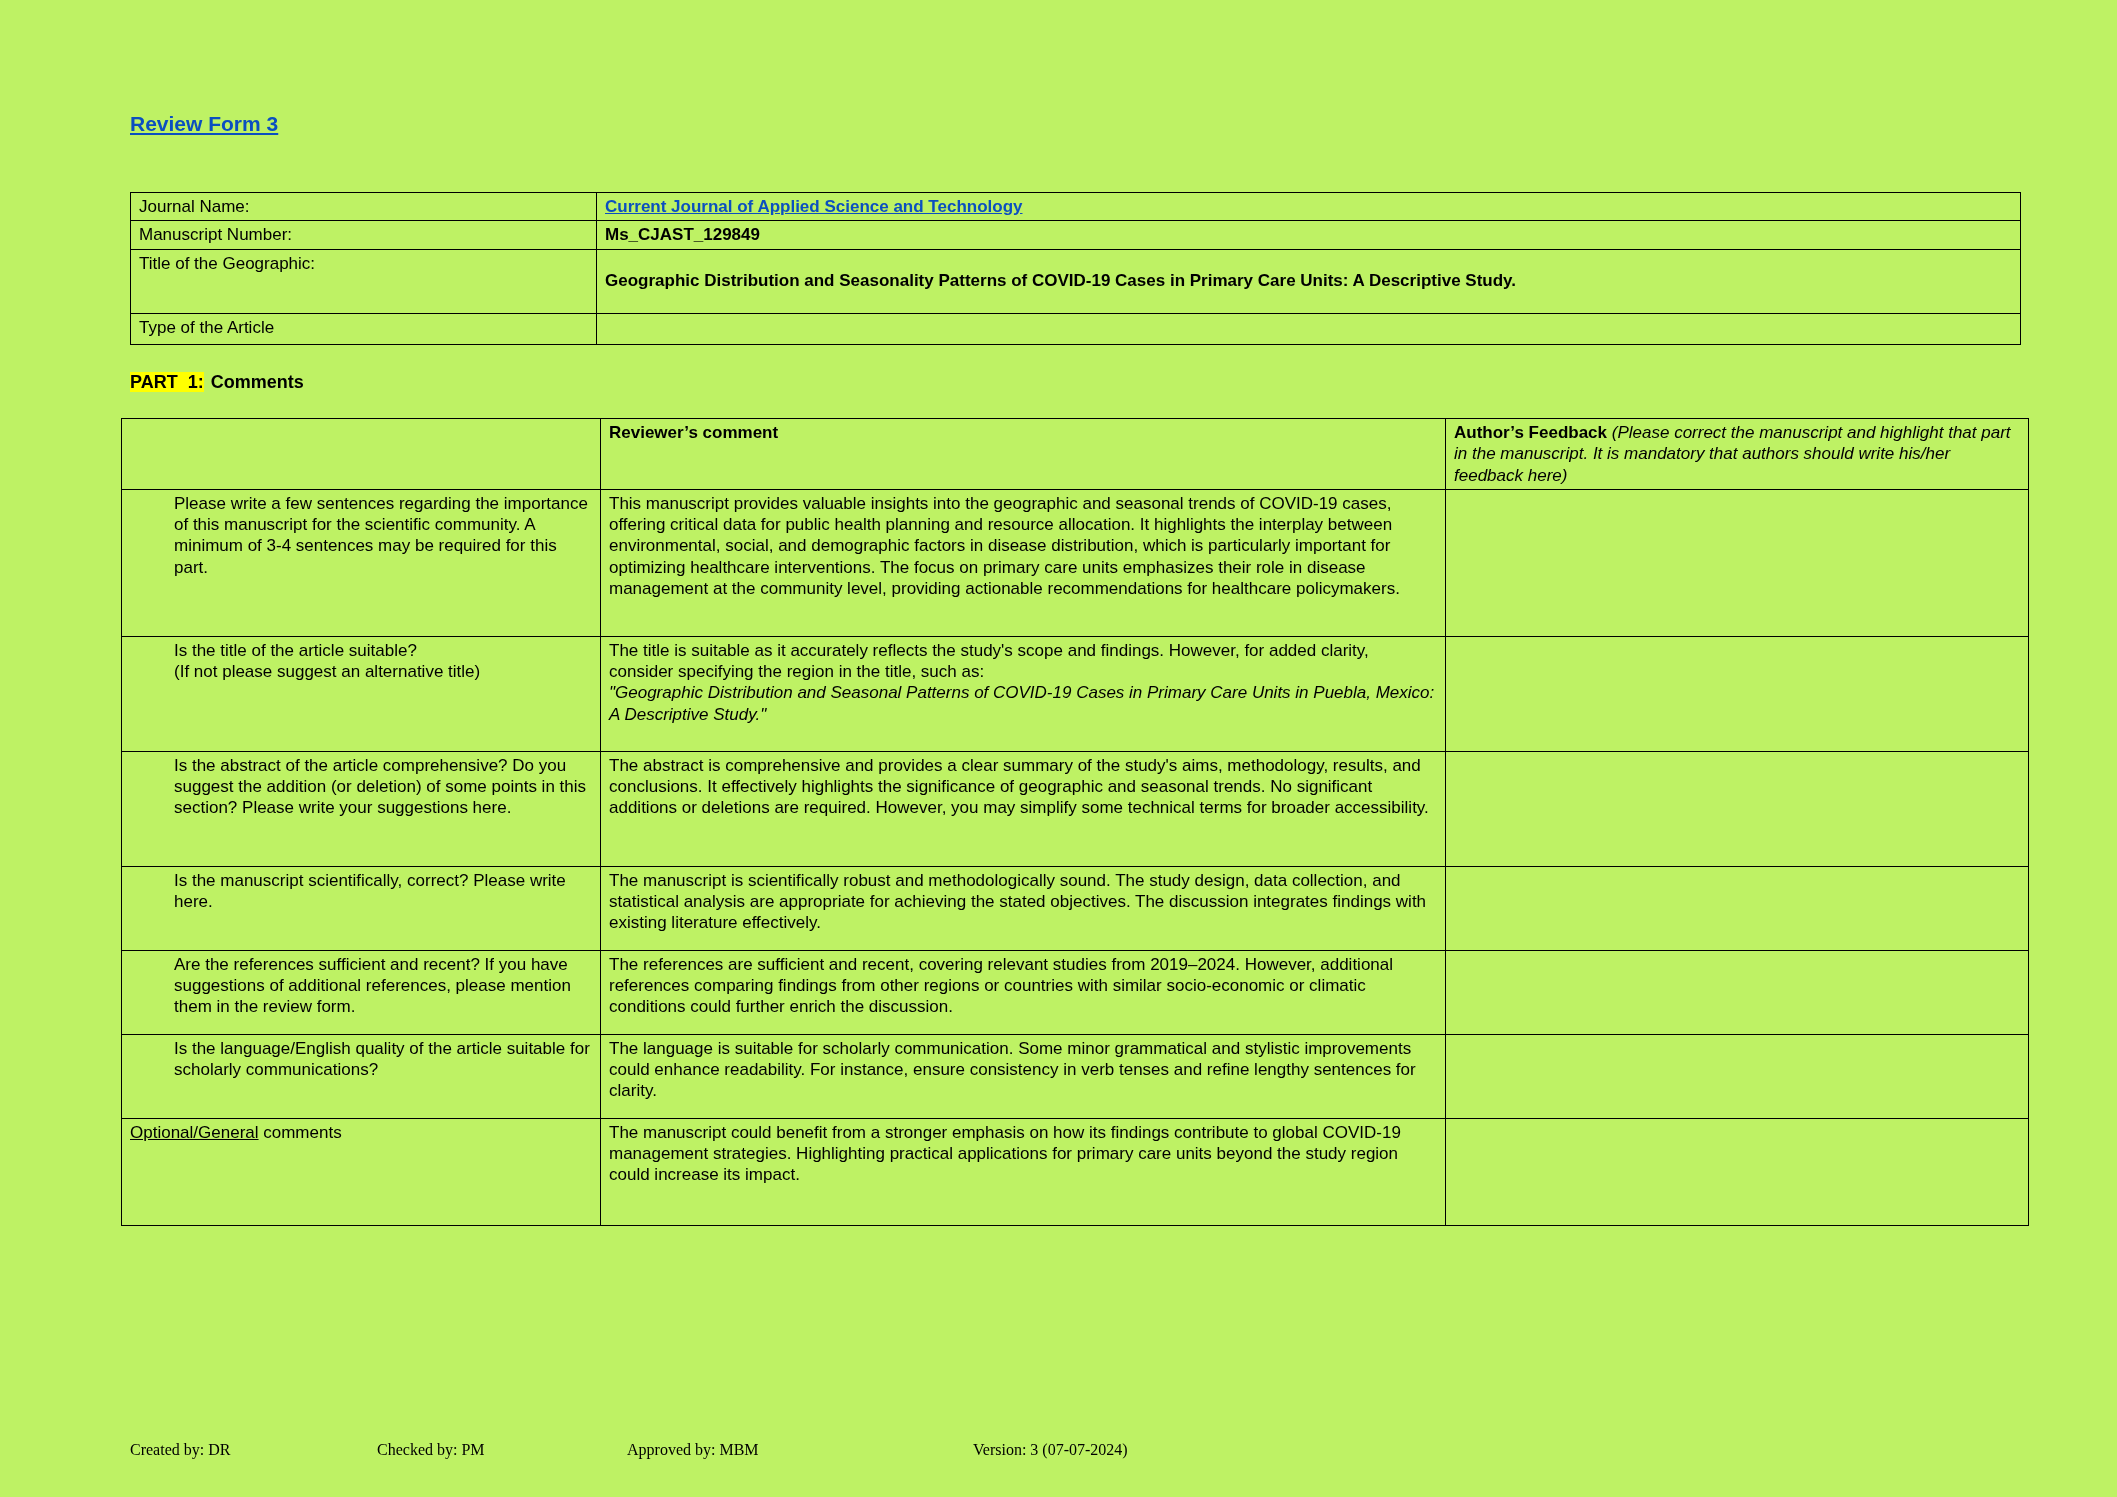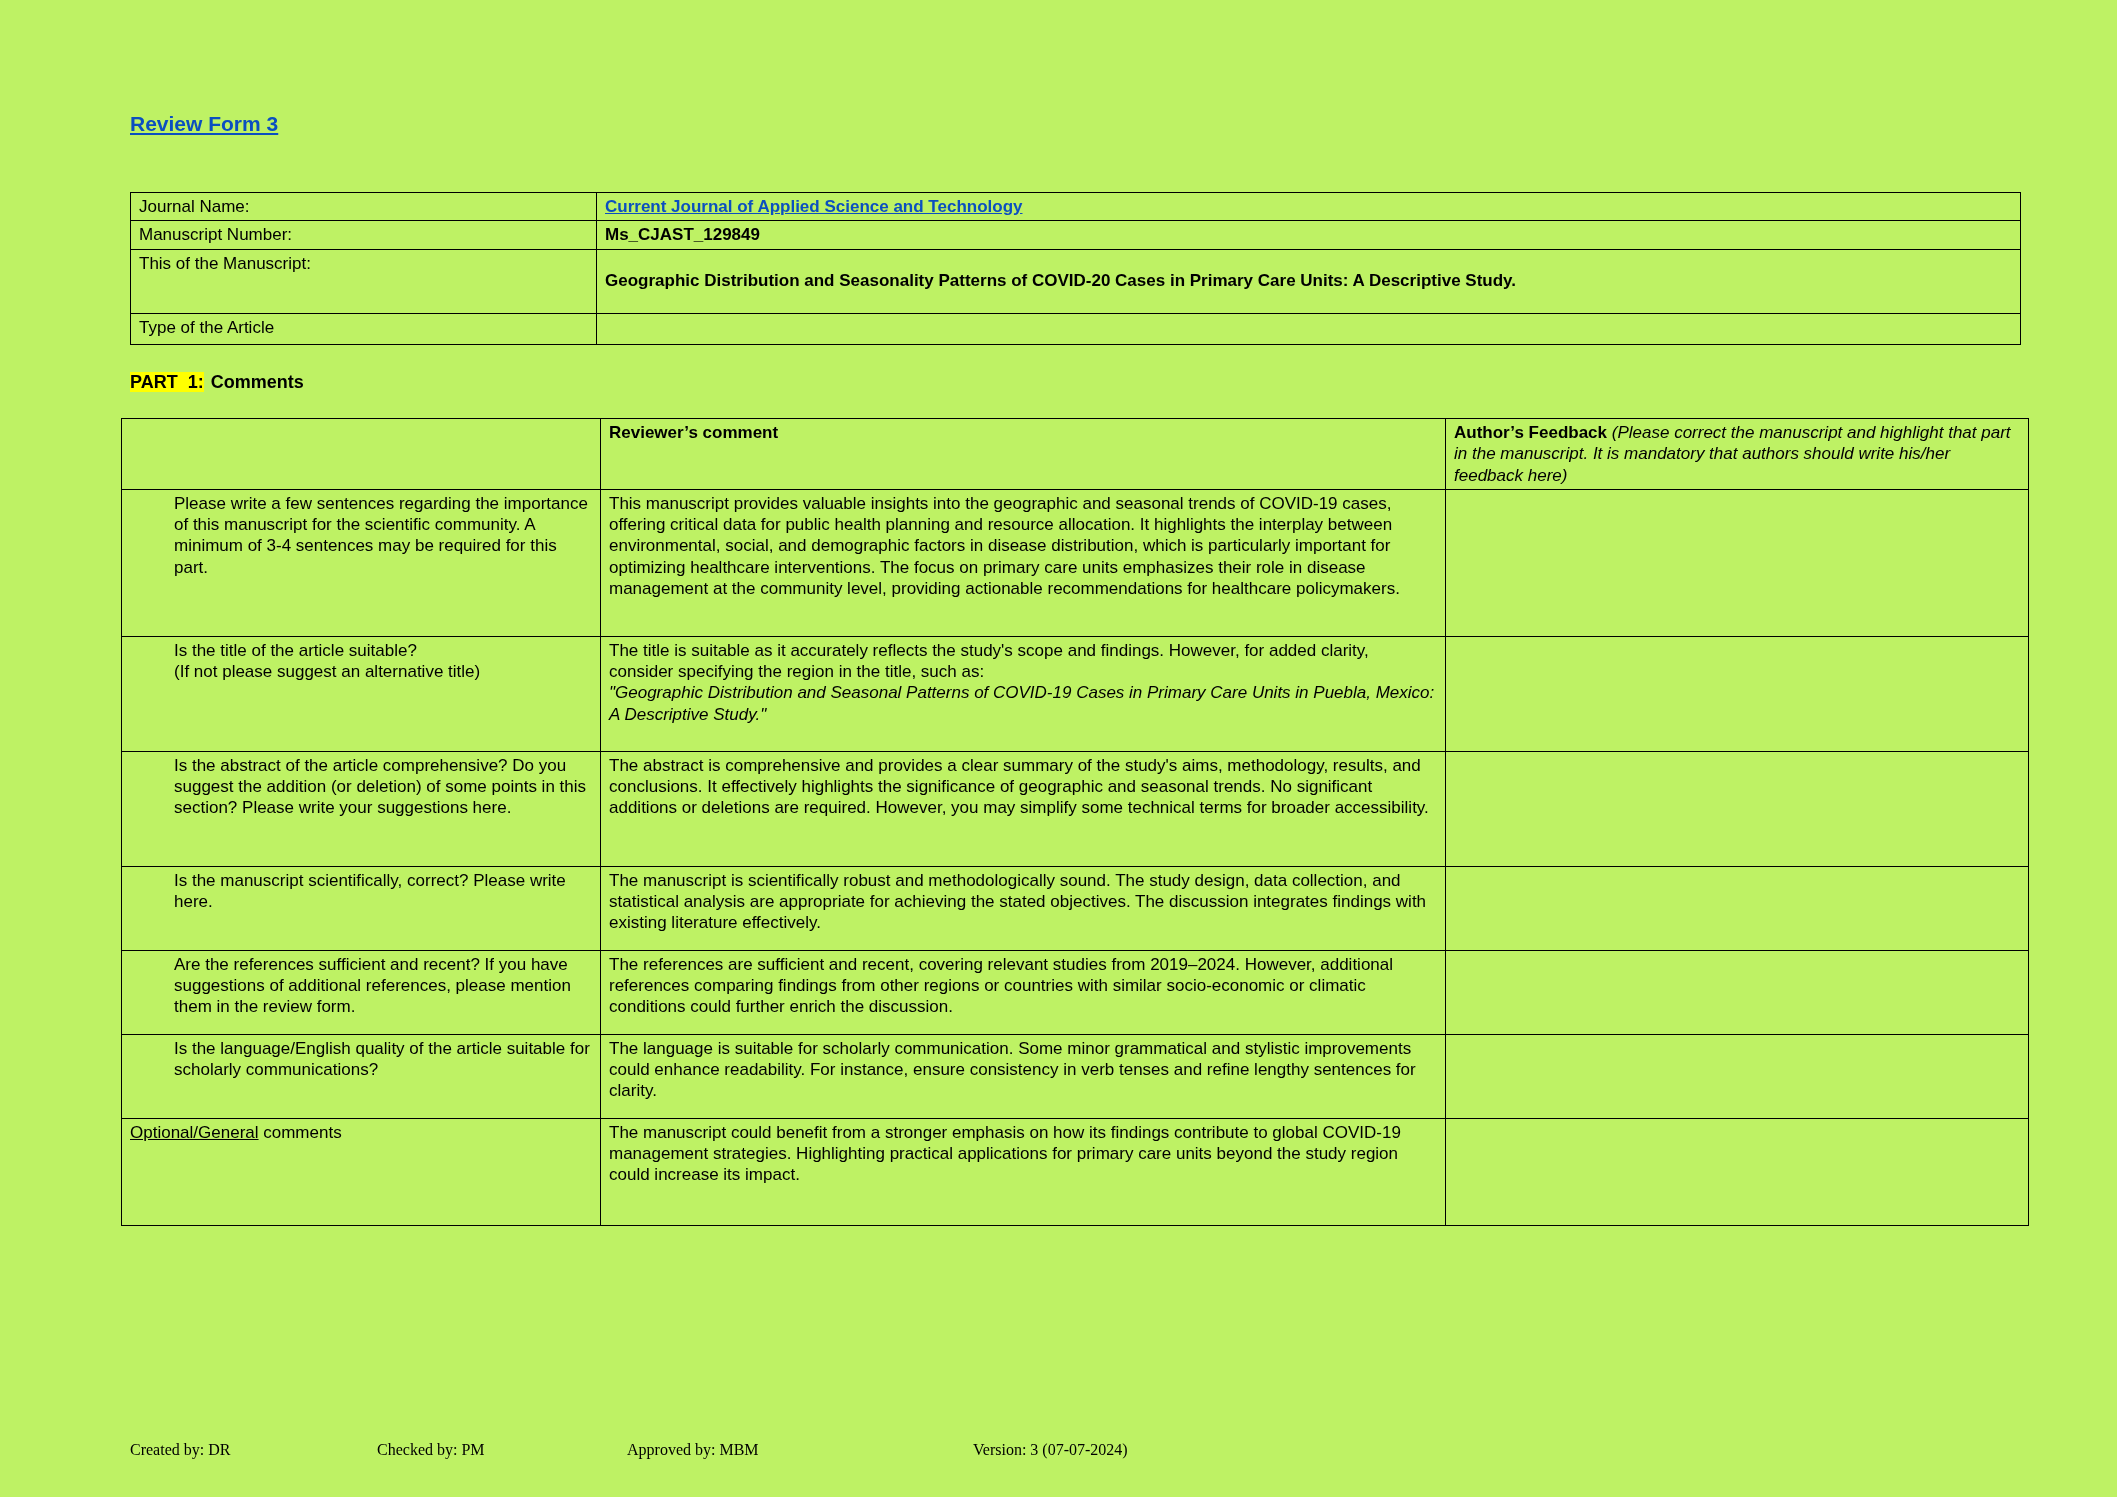--- a/index.html
+++ b/index.html
@@ -56,22 +56,22 @@
     <tbody>
         <tr style="height:28px">
       <td class="label-cell">Journal Name:</td>
       <td><span class="journal-link">Current Journal of Applied Science and Technology</span></td>
     </tr>
     <tr style="height:28px">
       <td class="label-cell">Manuscript Number:</td>
       <td class="value-bold">Ms_CJAST_129849</td>
     </tr>
     <tr style="height:64px">
-      <td class="label-cell">This of the Manuscript:</td>
-      <td class="value-bold vmid">Geographic Distribution and Seasonality Patterns of COVID-20 Cases in Primary Care Units: A Descriptive Study.</td>
+      <td class="label-cell">Title of the Geographic:</td>
+      <td class="value-bold vmid">Geographic Distribution and Seasonality Patterns of COVID-19 Cases in Primary Care Units: A Descriptive Study.</td>
     </tr>
     <tr style="height:31px">
       <td class="label-cell">Type of the Article</td>
       <td></td>
     </tr>
   </tbody>
     </table>
 
   <div class="part1-line">
     <span class="hl">PART  1:</span><span class="part1-label">Comments</span>

